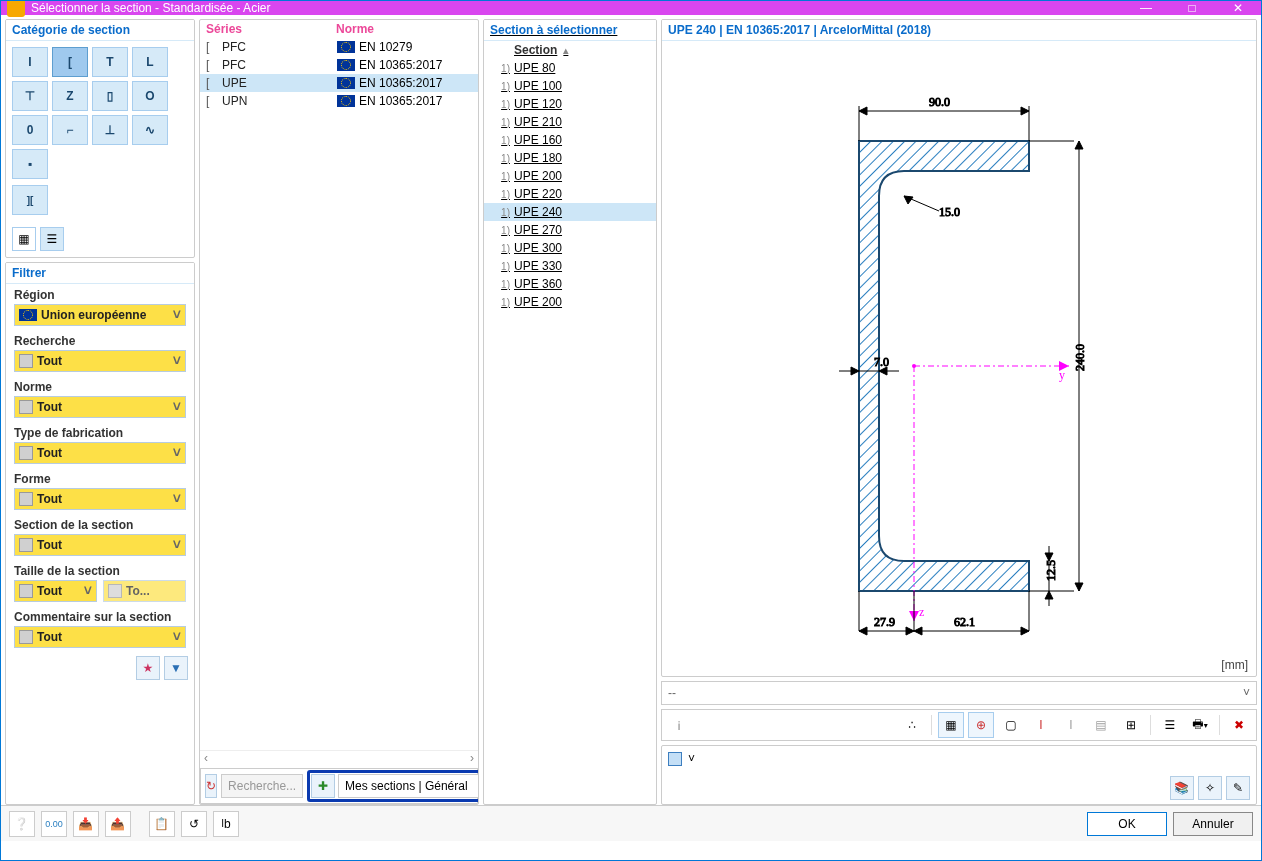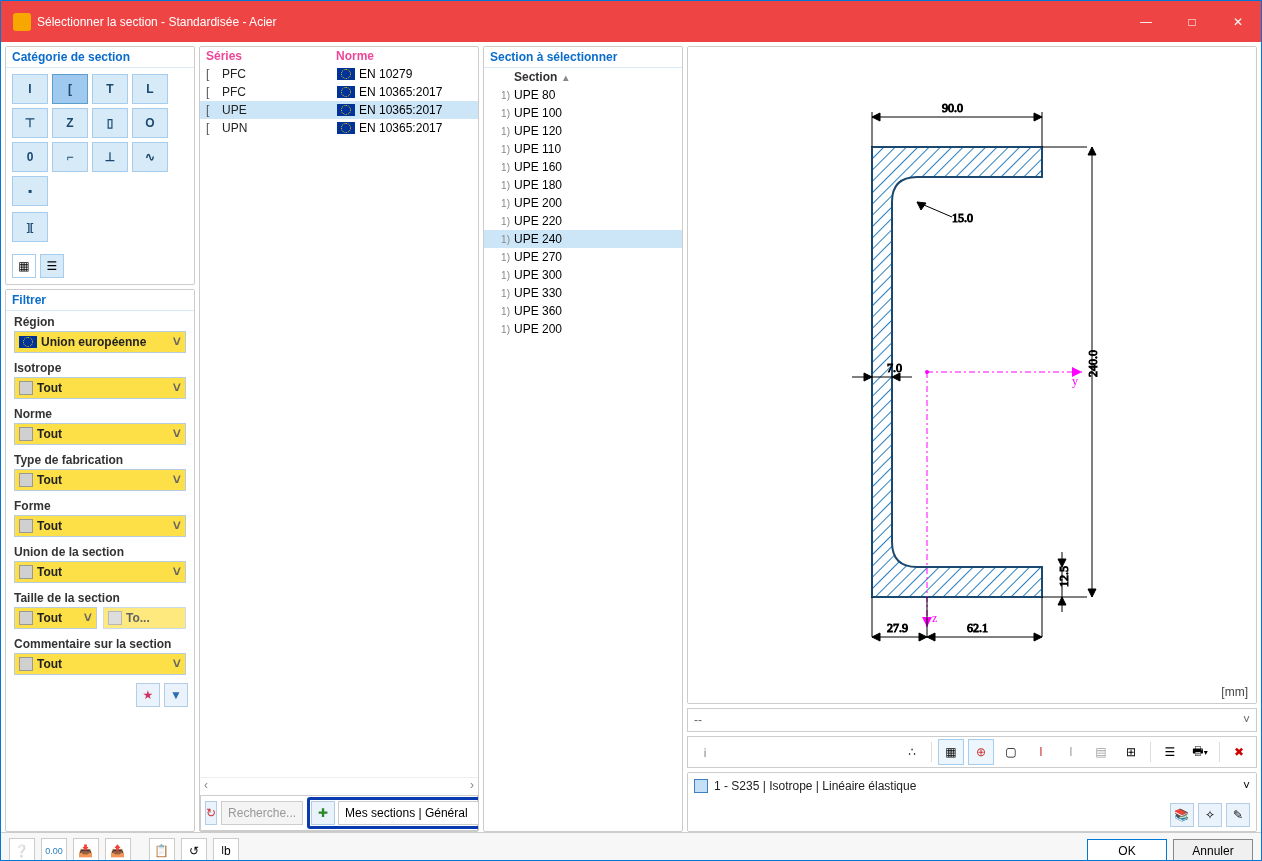--- a/index.html
+++ b/index.html
@@ -1,17 +1,17 @@
 <!DOCTYPE html>
 <html><head>
 <meta charset="utf-8">
 <style>
 * { box-sizing: border-box; margin: 0; padding: 0; font-family: "Segoe UI", Tahoma, sans-serif; font-size: 12px; }
 body { background: #fff; width: 1262px; height: 861px; overflow: hidden; border: 1px solid #0078d7; }
-.titlebar { height: 41px; background: #ef4444; color: #fff; display: flex; align-items: center; padding-left: 12px; }
+.titlebar { height: 14px; background: #d946ef; color: #fff; display: flex; align-items: center; padding-left: 6px; }
 .titlebar .app-icon { width: 18px; height: 18px; background: #f7a800; border-radius: 3px; margin-right: 6px; }
 .titlebar-title { flex: 1; font-size: 12px; }
 .win-btns { display: flex; }
 .win-btn { width: 46px; height: 30px; display: flex; align-items: center; justify-content: center; color: #fff; }
 .main { display: flex; height: 790px; background:#fff; gap:4px; padding:4px 4px 0 4px;}
 .panel { background: #fff; border: 1px solid #ccc; border-radius: 2px; overflow: hidden; }
 .panel-title { font-size: 12px; font-weight: 600; color: #0a6ccb; padding: 3px 6px; border-bottom:1px solid #d6eaf8; background:#fff;}
 .left-col { width: 190px; display:flex; flex-direction:column; gap:4px; }
 .cat-panel { flex:0 0 auto; }
 .cat-grid { display:flex; flex-wrap:wrap; gap:4px; padding:6px; }
@@ -37,21 +37,21 @@
 .series-head { display:flex; padding:2px 6px; font-weight:600; color:#ec4899;}
 .series-head .c1 { width:130px;}
 .series-row { display:flex; align-items:center; height:18px; padding:0 6px; cursor:pointer;}
 .series-row.sel { background:#cde6f7;}
 .series-row .ic { width:12px;color:#555;margin-right:4px;}
 .series-row .name { width:115px; color:#222;}
 .series-row .flag { width:18px;height:12px;background:#003399;margin-right:4px;position:relative;}
 .series-row .flag::after{content:"";position:absolute;width:8px;height:8px;border:1px dotted #ffcc00;border-radius:50%;top:1px;left:4px;}
 .mid-inner { display:flex; flex-direction:column; height:100%;}
 .series-list { flex:1; }
-.sec-col { width:200px;}
+.sec-col { width:174px;text-decoration:underline;}
 .sec-head { display:flex; padding:2px 6px 2px 30px; font-weight:600; color:#333; align-items:center;}
 .sec-head .arrow { color:#888; margin-left:6px; font-size:10px;}
 .sec-row { display:flex; align-items:center;height:18px; padding:0 6px; cursor:pointer;}
 .sec-row .ord { width:20px; color:#888; font-size:10px; text-align:right; margin-right:4px;}
 .sec-row.sel { background:#cde6f7;}
 .preview-col { flex:1; display:flex; flex-direction:column; gap:4px;}
 .preview-panel { flex:1; position:relative;}
 .preview-svg { width:100%; height:612px; background:#fff;}
 .unit-lbl { position:absolute; right:8px; bottom:4px; color:#444;}
 .props-bar { height:24px; border:1px solid #ccc; display:flex; align-items:center; padding:0 6px; color:#666;}
@@ -123,21 +123,21 @@
       <div class="filter-group">
         <div class="filter-label">Région</div>
         <div class="combo">
           <span class="flag"></span>
           <span class="txt">Union européenne</span>
           <span class="chev">˅</span>
         </div>
       </div>
 
       <div class="filter-group">
-        <div class="filter-label">Isotrope</div>
+        <div class="filter-label">Recherche</div>
         <div class="combo">
           <span class="gray-sq"></span>
           <span class="txt">Tout</span>
           <span class="chev">˅</span>
         </div>
       </div>
 
       <div class="filter-group">
         <div class="filter-label">Norme</div>
         <div class="combo">
@@ -159,21 +159,21 @@
       <div class="filter-group">
         <div class="filter-label">Forme</div>
         <div class="combo">
           <span class="gray-sq"></span>
           <span class="txt">Tout</span>
           <span class="chev">˅</span>
         </div>
       </div>
 
       <div class="filter-group">
-        <div class="filter-label">Union de la section</div>
+        <div class="filter-label">Section de la section</div>
         <div class="combo">
           <span class="gray-sq"></span>
           <span class="txt">Tout</span>
           <span class="chev">˅</span>
         </div>
       </div>
 
       <div class="filter-group">
         <div class="filter-label">Taille de la section</div>
         <div class="two-combo">
@@ -272,21 +272,21 @@
         <div class="sec-row">
           <span class="ord">1)</span>
           <span>UPE 100</span>
         </div>
         <div class="sec-row">
           <span class="ord">1)</span>
           <span>UPE 120</span>
         </div>
         <div class="sec-row">
           <span class="ord">1)</span>
-          <span>UPE 110</span>
+          <span>UPE 210</span>
         </div>
         <div class="sec-row">
           <span class="ord">1)</span>
           <span>UPE 160</span>
         </div>
         <div class="sec-row">
           <span class="ord">1)</span>
           <span>UPE 180</span>
         </div>
         <div class="sec-row">
@@ -319,20 +319,21 @@
         </div>
         <div class="sec-row">
           <span class="ord">1)</span>
           <span>UPE 200</span>
         </div>
       </div>
   </div>
 
   <div class="preview-col">
     <div class="panel preview-panel">
+      <div class="panel-title">UPE 240 | EN 10365:2017 | ArcelorMittal (2018)</div>
       <svg class="preview-svg" viewBox="0 0 540 612">
         <defs>
           <pattern id="hatch" width="8" height="8" patternUnits="userSpaceOnUse" patternTransform="rotate(45)">
             <line x1="0" y1="0" x2="0" y2="8" stroke="#2a7fc0" stroke-width="2"></line>
           </pattern>
         </defs>
 
         <g transform="translate(170,100)">
           <path d="M0 0 L170 0 L170 30 L45 30 Q20 30 20 55 L20 395 Q20 420 45 420 L170 420 L170 450 L0 450 Z" fill="url(#hatch)" stroke="#1b486e" stroke-width="2"></path>
 
@@ -419,21 +420,20 @@
       <div class="tool-sep"></div>
       <div class="tool-btn">☰</div>
       <div class="tool-btn">🖶<span style="font-size:8px">▾</span></div>
       <div class="tool-sep"></div>
       <div class="tool-btn" style="color:#c00">✖</div>
     </div>
 
     <div class="panel mat-panel">
       <div class="mat-row">
         <div class="mat-sq"></div>
-        <div class="mat-txt">1 - S235 | Isotrope | Linéaire élastique</div>
         <span class="chev">˅</span>
       </div>
       <div class="small-btns">
         <div class="icon-btn">📚</div>
         <div class="icon-btn">✧</div>
         <div class="icon-btn">✎</div>
       </div>
     </div>
   </div>
 </div>

